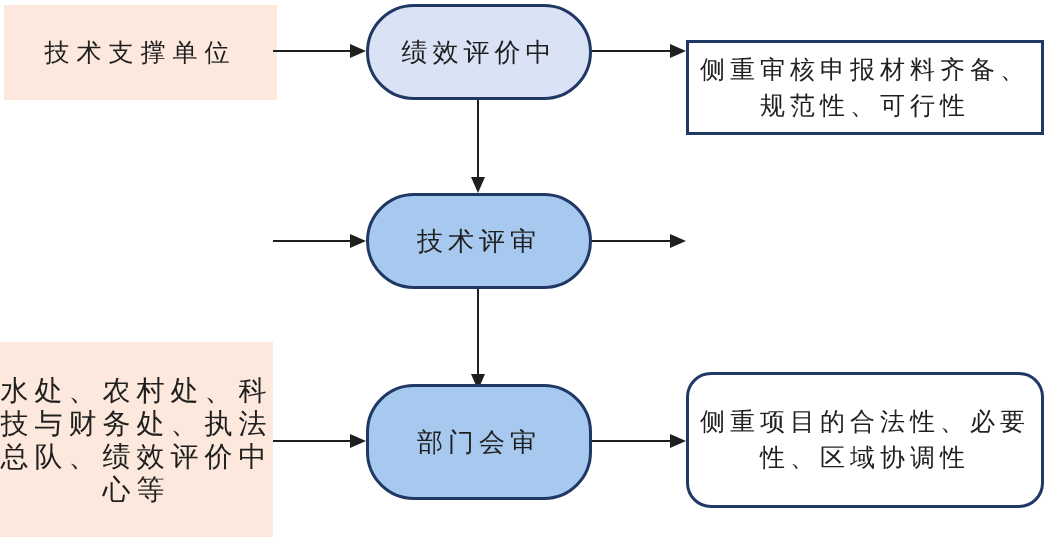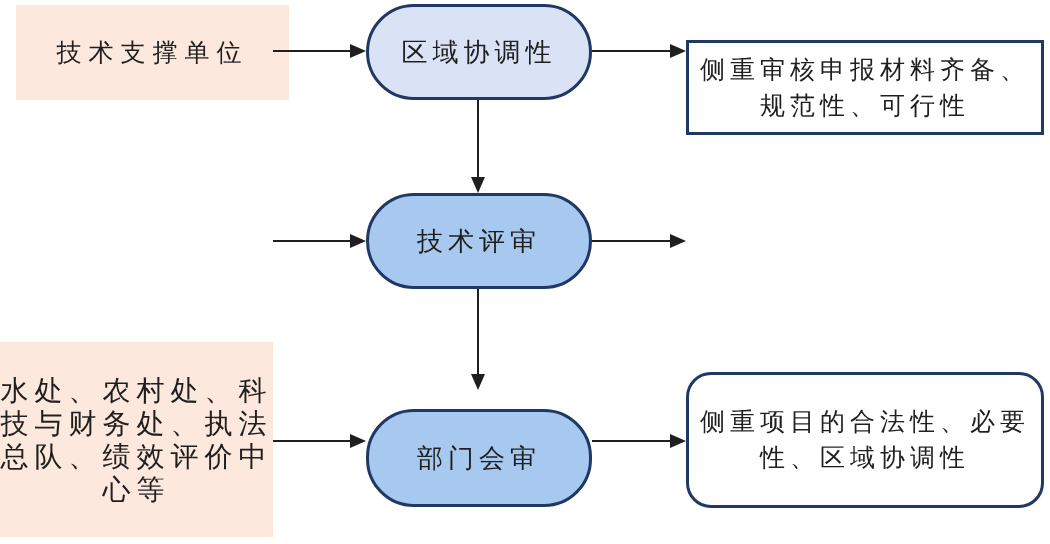--- a/index.html
+++ b/index.html
@@ -27,40 +27,40 @@
   .result{background:var(--result_fill);border:3px solid var(--box_border);font-size:25px;letter-spacing:5px;line-height:36px;white-space:pre-line;}
 
   .txt{display:block;white-space:pre-line;}
 
   .hline{position:absolute;height:2.5px;background:var(--arrow);}
   .vline{position:absolute;width:2.5px;background:var(--arrow);}
   .head-right{position:absolute;width:0;height:0;border-top:7px solid transparent;border-bottom:7px solid transparent;border-left:16px solid var(--arrow);}
   .head-down{position:absolute;width:0;height:0;border-left:7px solid transparent;border-right:7px solid transparent;border-top:16px solid var(--arrow);}
 
   
-  .src1{left:16px;top:5px;width:273px;height:95px;text-align:center;}
+  .src1{left:4px;top:5px;width:273px;height:95px;text-align:center;}
   .stg1{left:366px;top:4px;width:226px;height:96px;}
   .res1{left:686px;top:4px;width:358px;height:95px;margin-top:36px;}
   .a1l-line{left:273px;top:49.75px;width:77px;}
   .a1l-head{left:350px;top:44px;}
   .a1r-line{left:592px;top:49.75px;width:78px;}
   .a1r-head{left:670px;top:44px;}
 
   
   .src2{left:0;top:193px;width:273px;height:97px;}
   .stg2{left:366px;top:193px;width:226px;height:96px;}
   .res2{left:686px;top:190px;width:358px;height:104px;}
   .a2l-line{left:273px;top:239.75px;width:77px;}
   .a2l-head{left:350px;top:234px;}
   .a2r-line{left:592px;top:239.75px;width:78px;}
   .a2r-head{left:670px;top:234px;}
 
   
   .src3{left:0;top:342px;width:273px;height:195px;}
-  .stg3{left:366px;top:409px;width:226px;height:98px;}
+  .stg3{left:366px;top:384px;width:226px;height:116px;}
   .res3{left:686px;top:372px;width:358px;height:136px;border-radius:25px;}
   .a3l-line{left:273px;top:439.75px;width:77px;}
   .a3l-head{left:350px;top:434px;}
   .a3r-line{left:592px;top:439.75px;width:78px;}
   .a3r-head{left:670px;top:434px;}
 
   
   .v1-line{left:476.75px;top:100px;height:77px;}
   .v1-head{left:471px;top:177px;}
   .v2-line{left:476.75px;top:289px;height:85px;}
@@ -70,21 +70,21 @@
 <body>
 
 <div class="canvas">
 
   <div class="box source src1">
     <span class="txt">技术支撑单位</span>
   </div>
   <div class="hline a1l-line"></div>
   <div class="head-right a1l-head"></div>
   <div class="box stage first stg1">
-    <span class="txt">区域协调性</span>
+    <span class="txt">绩效评价中</span>
   </div>
   <div class="hline a1r-line"></div>
   <div class="head-right a1r-head"></div>
   <div class="box result res1">
     <span class="txt">侧重审核申报材料齐备、
 规范性、可行性</span>
   </div>
 
   <div class="vline v1-line"></div>
   <div class="head-down v1-head"></div>

